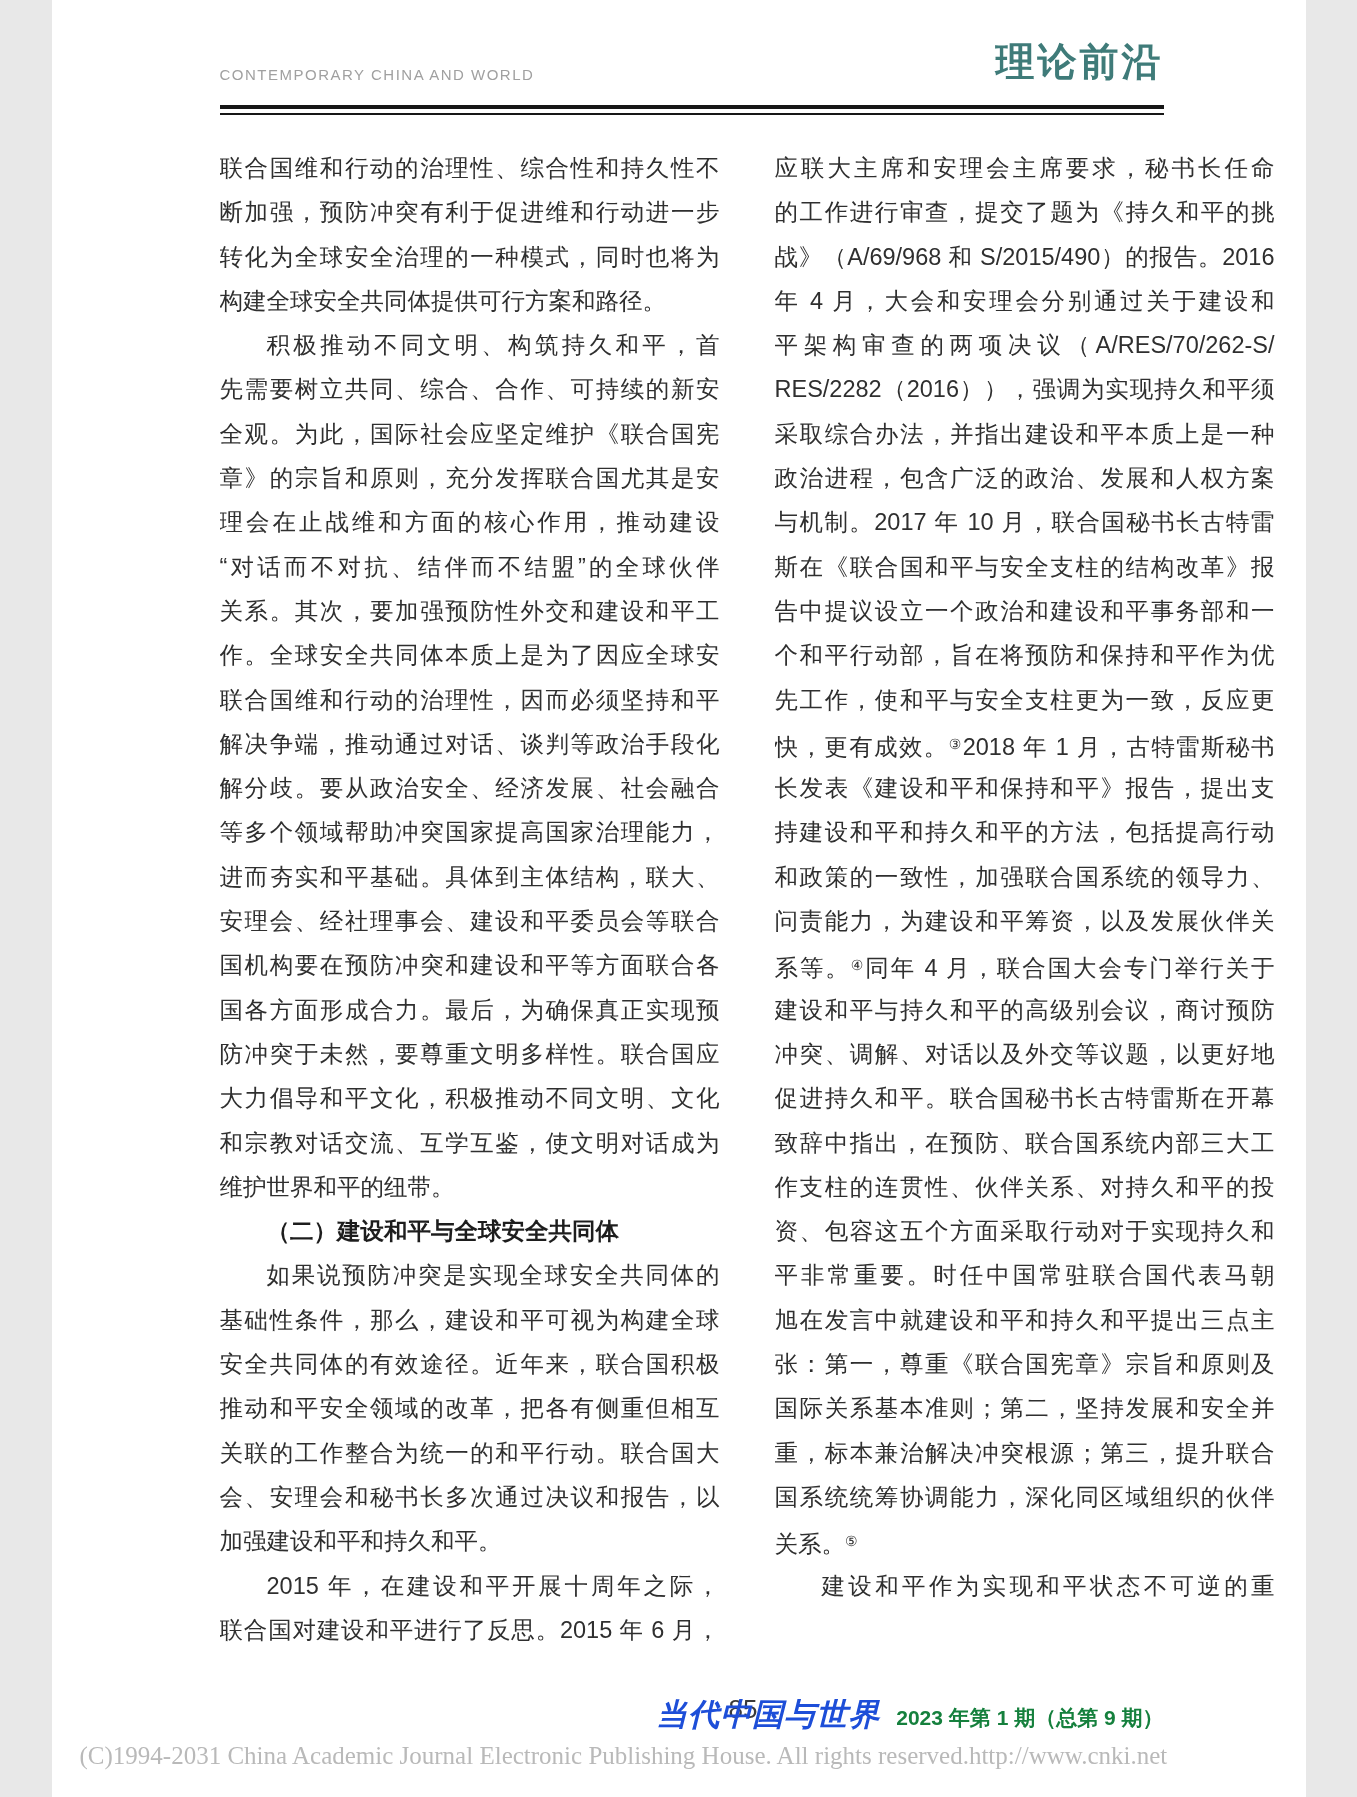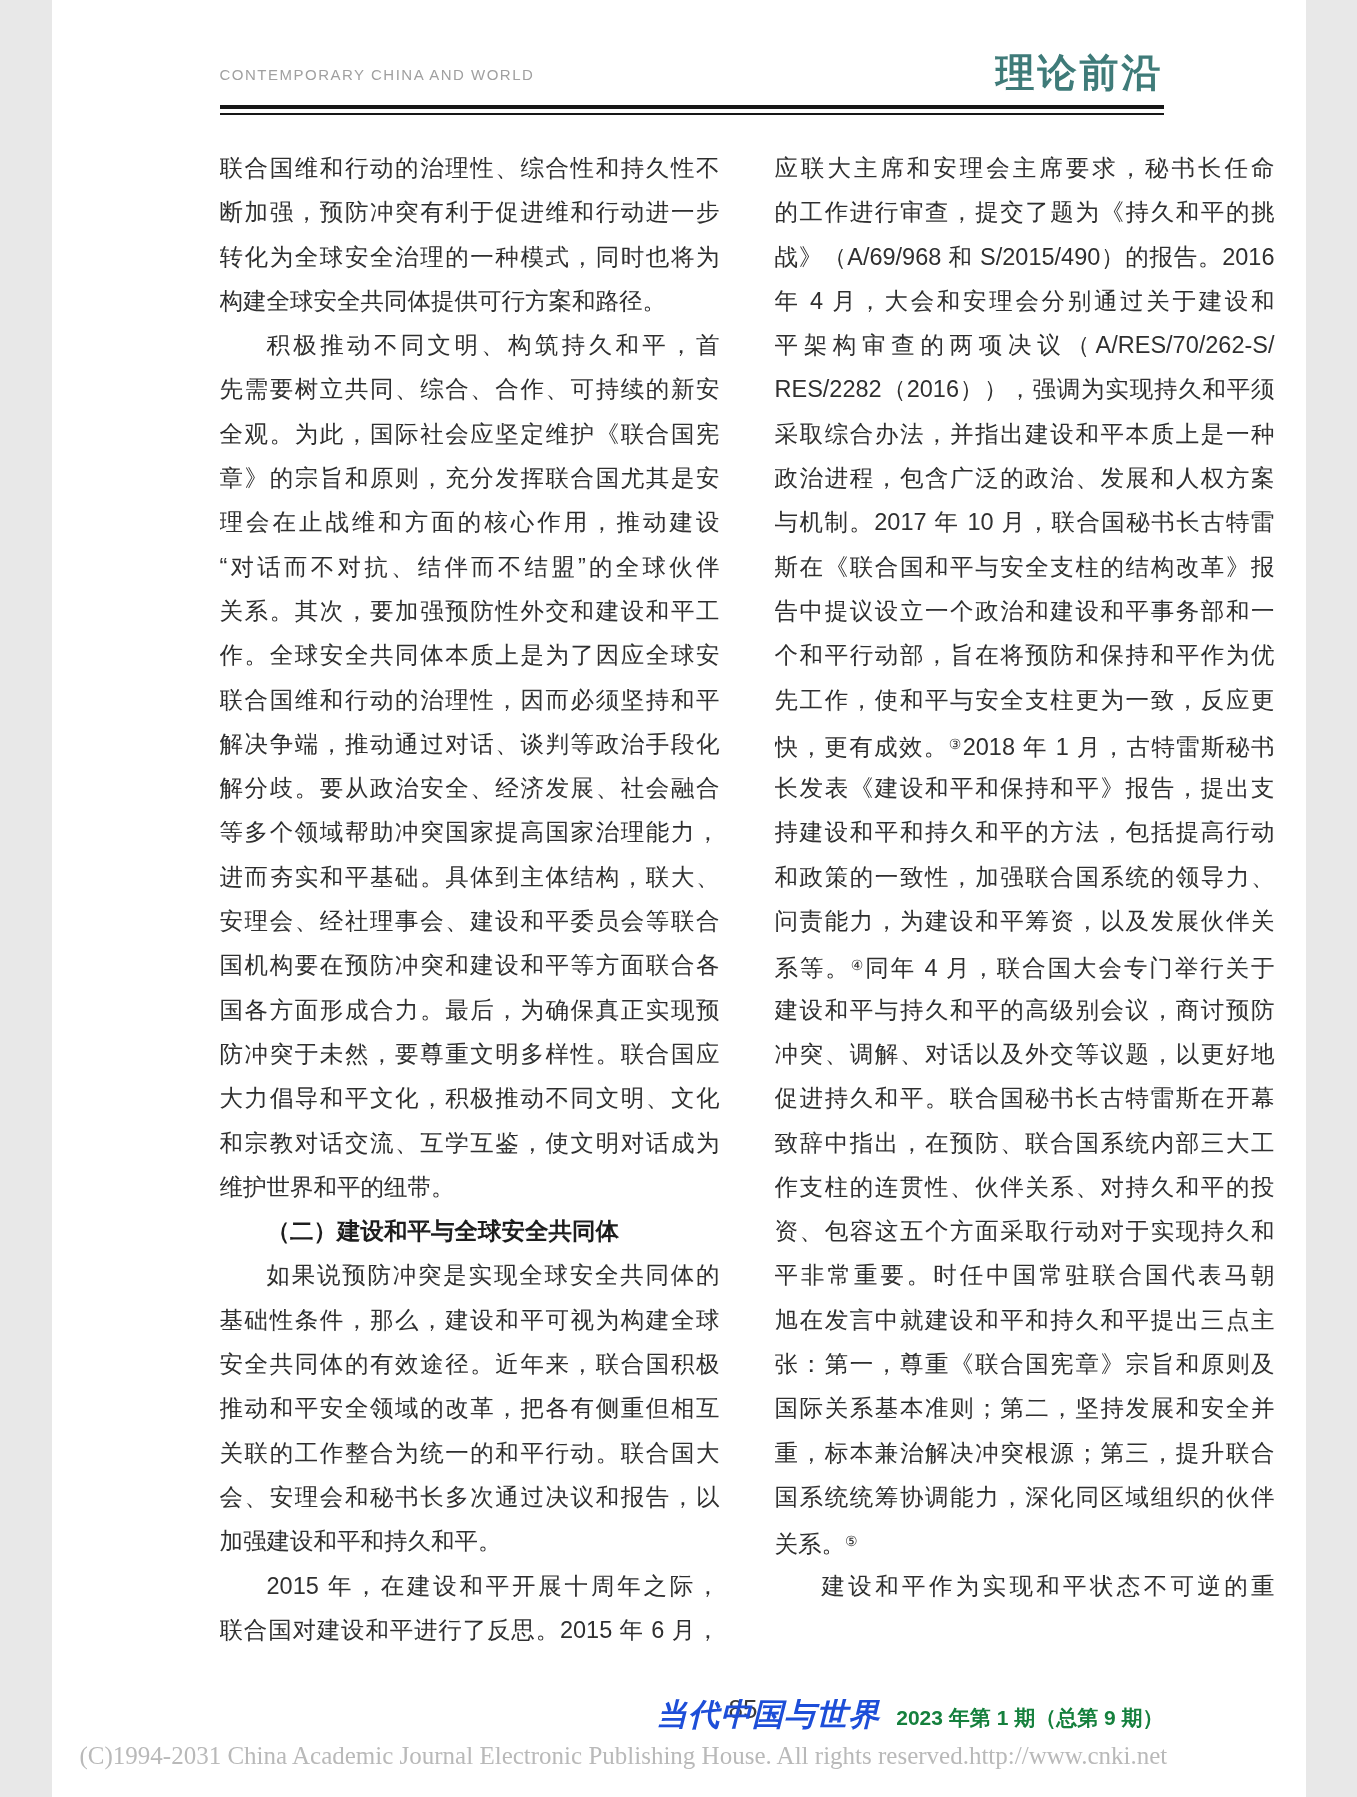--- a/index.html
+++ b/index.html
@@ -7,21 +7,21 @@
     position:relative; width:1254px; height:1797px; margin:0 auto;
     background:#ffffff; overflow:hidden;
     font-family:"Liberation Sans", sans-serif;
   }
   
   .header-en {
     position:absolute; left:168px; top:66px;
     font-size:15px; letter-spacing:1.5px; color:#a0a0a0;
   }
   .header-title {
-    position:absolute; right:142px; top:46px;
+    position:absolute; right:142px; top:35px;
     font-size:39px; font-weight:900; letter-spacing:3px;
     color:#3f7b79;
   }
   .rule-thick { position:absolute; left:168px; right:142px; top:105px; height:4px; background:#161616; }
   .rule-thin  { position:absolute; left:168px; right:142px; top:113px; height:2px; background:#161616; }
   
   .col { position:absolute; top:146px; width:500px; }
   .col-left  { left:168px; }
   .col-right { left:723px; }
   .line {

